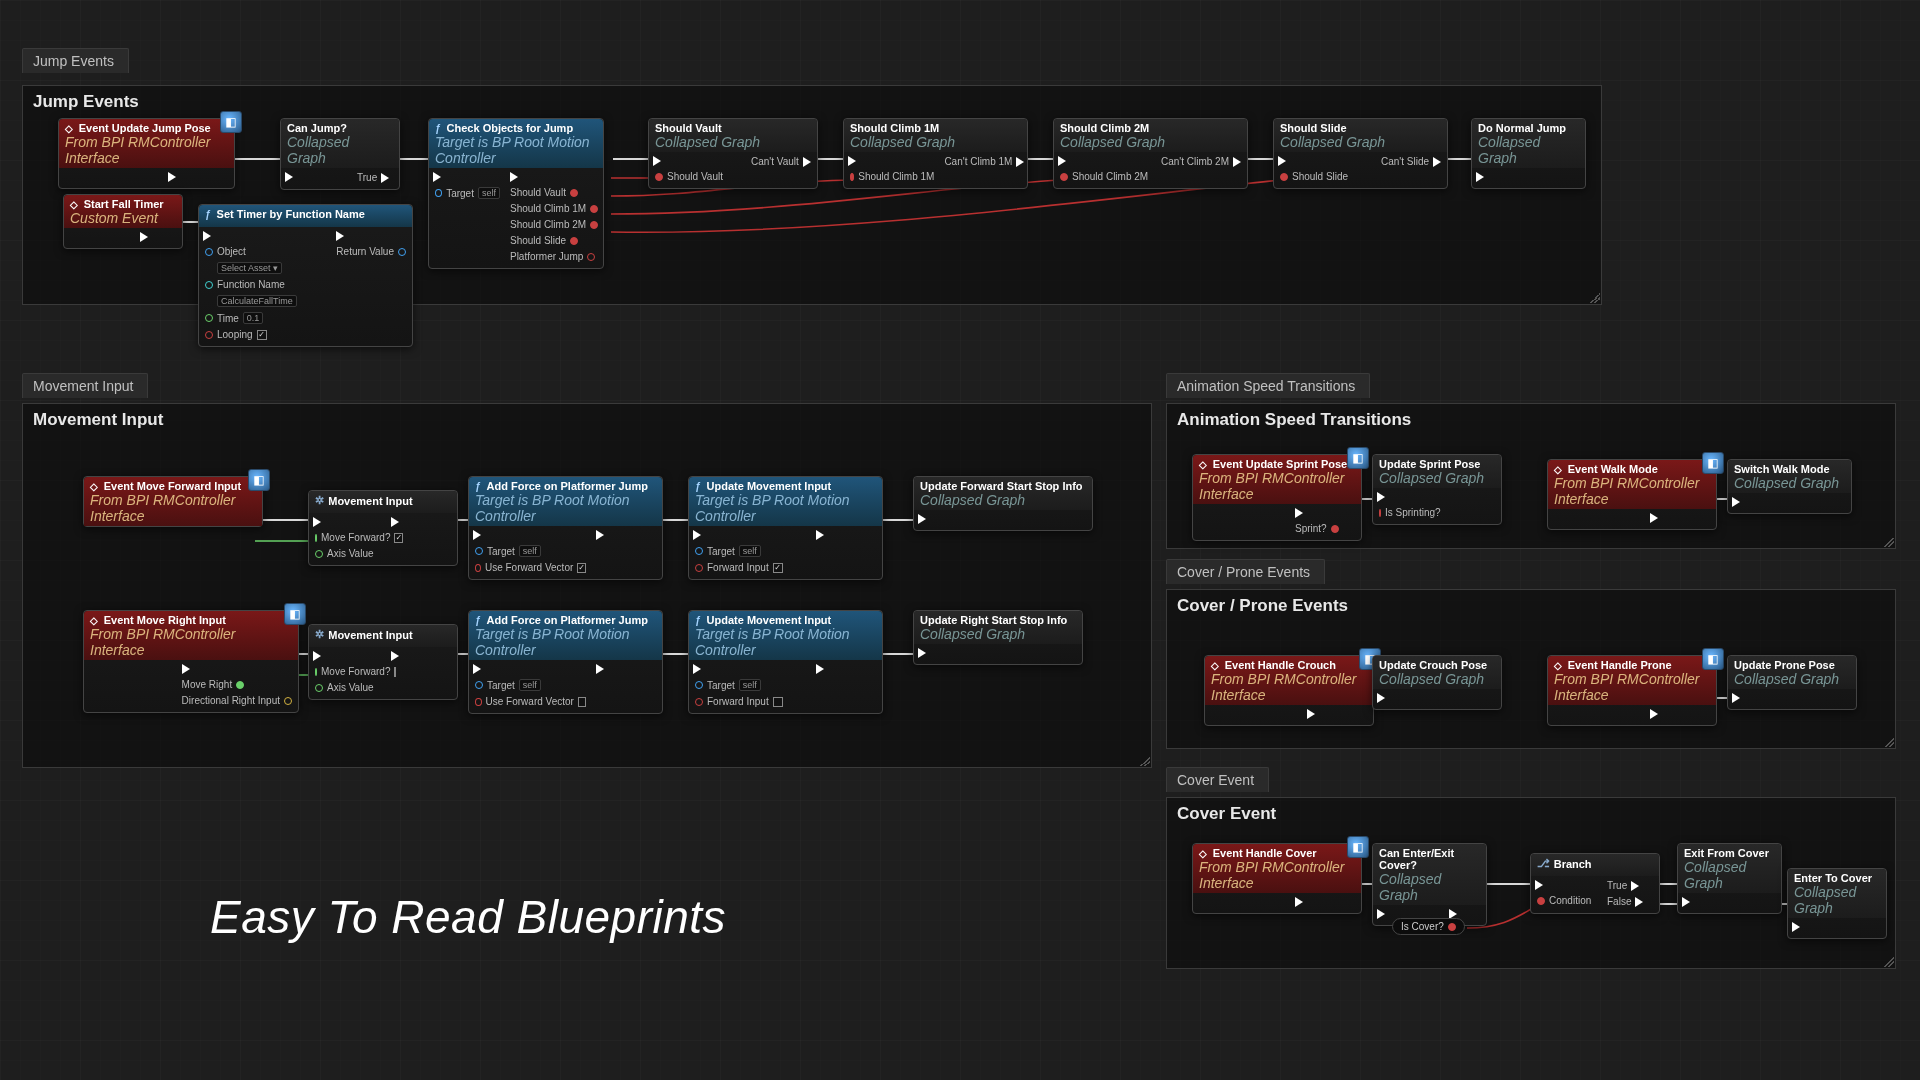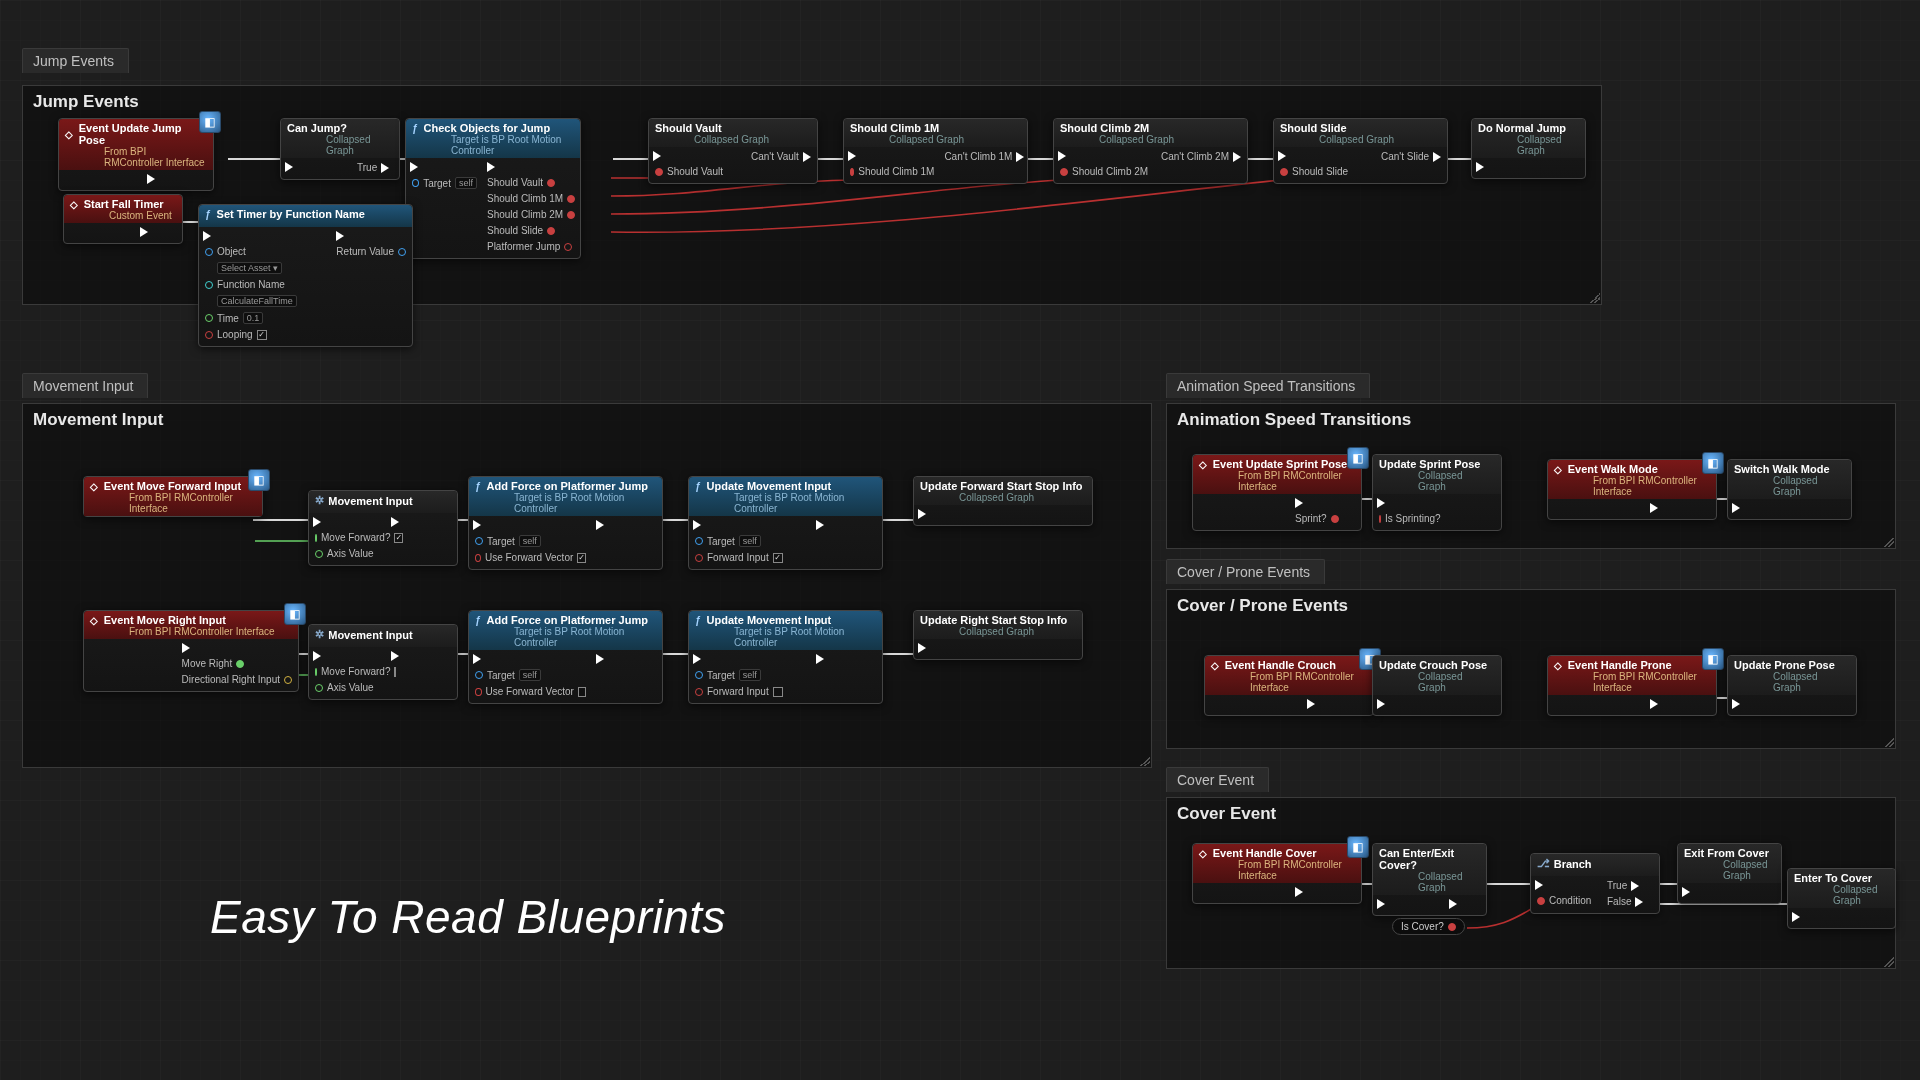--- a/index.html
+++ b/index.html
@@ -18,21 +18,21 @@
   linear-gradient(135deg,transparent 50%,#555 50%,#555 60%,transparent 60%,transparent 70%,#555 70%,#555 80%,transparent 80%); }
 
 .node { position:absolute; background:linear-gradient(#1a1a1a,#141414); border:1px solid #444; border-radius:4px; box-shadow:0 2px 8px rgba(0,0,0,.6); font-size:11px; color:#ccc; }
 .node-head { border-radius:4px 4px 0 0; padding:3px 8px 2px 6px; min-height:22px; }
 .node-head.red  { background:linear-gradient(#7a1818,#4a1010); }
 .node-head.blue { background:linear-gradient(#20557a,#143648); }
 .node-head.dark { background:linear-gradient(#282828,#1c1c1c); }
 .node-h1 { color:#fff; font-size:11px; font-weight:600; display:flex; align-items:center; gap:4px; }
 .node-h1 .ev::before { content:"◇"; font-size:10px; color:#fff; margin-right:2px; }
 .node-h1 .fn::before { content:"ƒ"; font-size:10px; font-style:italic; color:#a6d4ff; margin-right:2px; }
-.node-sub { color:#f0d090; font-size:10px; opacity:.85;margin-left:39px; }
+.node-sub { color:#f0d090; font-size:14px; font-style:italic; opacity:.85; }
 .node-sub.cg   { color:#8aa; }
 .node-sub.tg   { color:#9cc8e6; }
 .node-body { padding:4px 6px 6px 6px; display:flex; justify-content:space-between; gap:10px; }
 .col { display:flex; flex-direction:column; gap:5px; min-width:60px; }
 .col.r { align-items:flex-start; }
 .pin-row { display:flex; align-items:center; gap:4px; font-size:10px; color:#bbb; white-space:nowrap; }
 .pin-row .lbl { }
 .pin-row .val { background:#0e0e0e; border:1px solid #3a3a3a; padding:0 3px; font-size:9px; color:#999; border-radius:2px; }
 .pin-row .chk { width:10px; height:10px; border:1px solid #888; background:#111; display:inline-block; }
 .pin-row .chk.on::after { content:"✓"; color:#ddd; font-size:8px; display:block; line-height:8px; text-align:center; }
@@ -74,21 +74,21 @@
     <path class="wire-w" d="M1420 73 C 1440 73 1440 73 1455 73"></path>
 
     <path class="wire-w" d="M135 136 C 160 136 160 136 178 136"></path>
 
     <path class="wire-r" d="M588 92  C 610 92  620 92  632 92"></path>
     <path class="wire-r" d="M588 110 C 680 110 740 95  828 94"></path>
     <path class="wire-r" d="M588 128 C 760 128 920 100 1038 94"></path>
     <path class="wire-r" d="M588 146 C 820 150 1100 110 1258 94"></path>
   </svg>
 
-  <div class="node" style="left:35px;top:32px;width:156px">
+  <div class="node" style="left:35px;top:32px;width:177px">
     <div class="node-head red">
         <div class="node-h1">
           <span class="ev"></span>
           <span>Event Update Jump Pose</span>
         </div>
         <div class="node-sub">From BPI RMController Interface</div>
       </div>
     <div class="node-body">
         <div class="col"></div>
         <div class="col r">
@@ -115,21 +115,21 @@
         </div>
         <div class="col r">
           <div class="pin-row">
             <span class="lbl">True</span>
             <span class="pin out"></span>
           </div>
         </div>
       </div>
   </div>
 
-  <div class="node" style="left:382px;top:32px;width:176px">
+  <div class="node" style="left:405px;top:32px;width:176px">
     <div class="node-head blue">
         <div class="node-h1">
           <span class="fn"></span>
           <span>Check Objects for Jump</span>
         </div>
         <div class="node-sub tg">Target is BP Root Motion Controller</div>
       </div>
     <div class="node-body">
       <div class="col">
         <div class="pin-row">
@@ -894,21 +894,21 @@
       </div>
     <div class="node-body">
         <div class="col">
           <div class="pin-row">
             <span class="pin in"></span>
           </div>
         </div>
         <div class="col r"></div>
       </div>
   </div>
-  <div class="node" style="left:620px;top:70px;width:109px">
+  <div class="node" style="left:620px;top:70px;width:100px">
     <div class="node-head dark">
         <div class="node-h1">
           <span>Enter To Cover</span>
         </div>
         <div class="node-sub cg">Collapsed Graph</div>
       </div>
     <div class="node-body">
         <div class="col">
           <div class="pin-row">
             <span class="pin in"></span>

